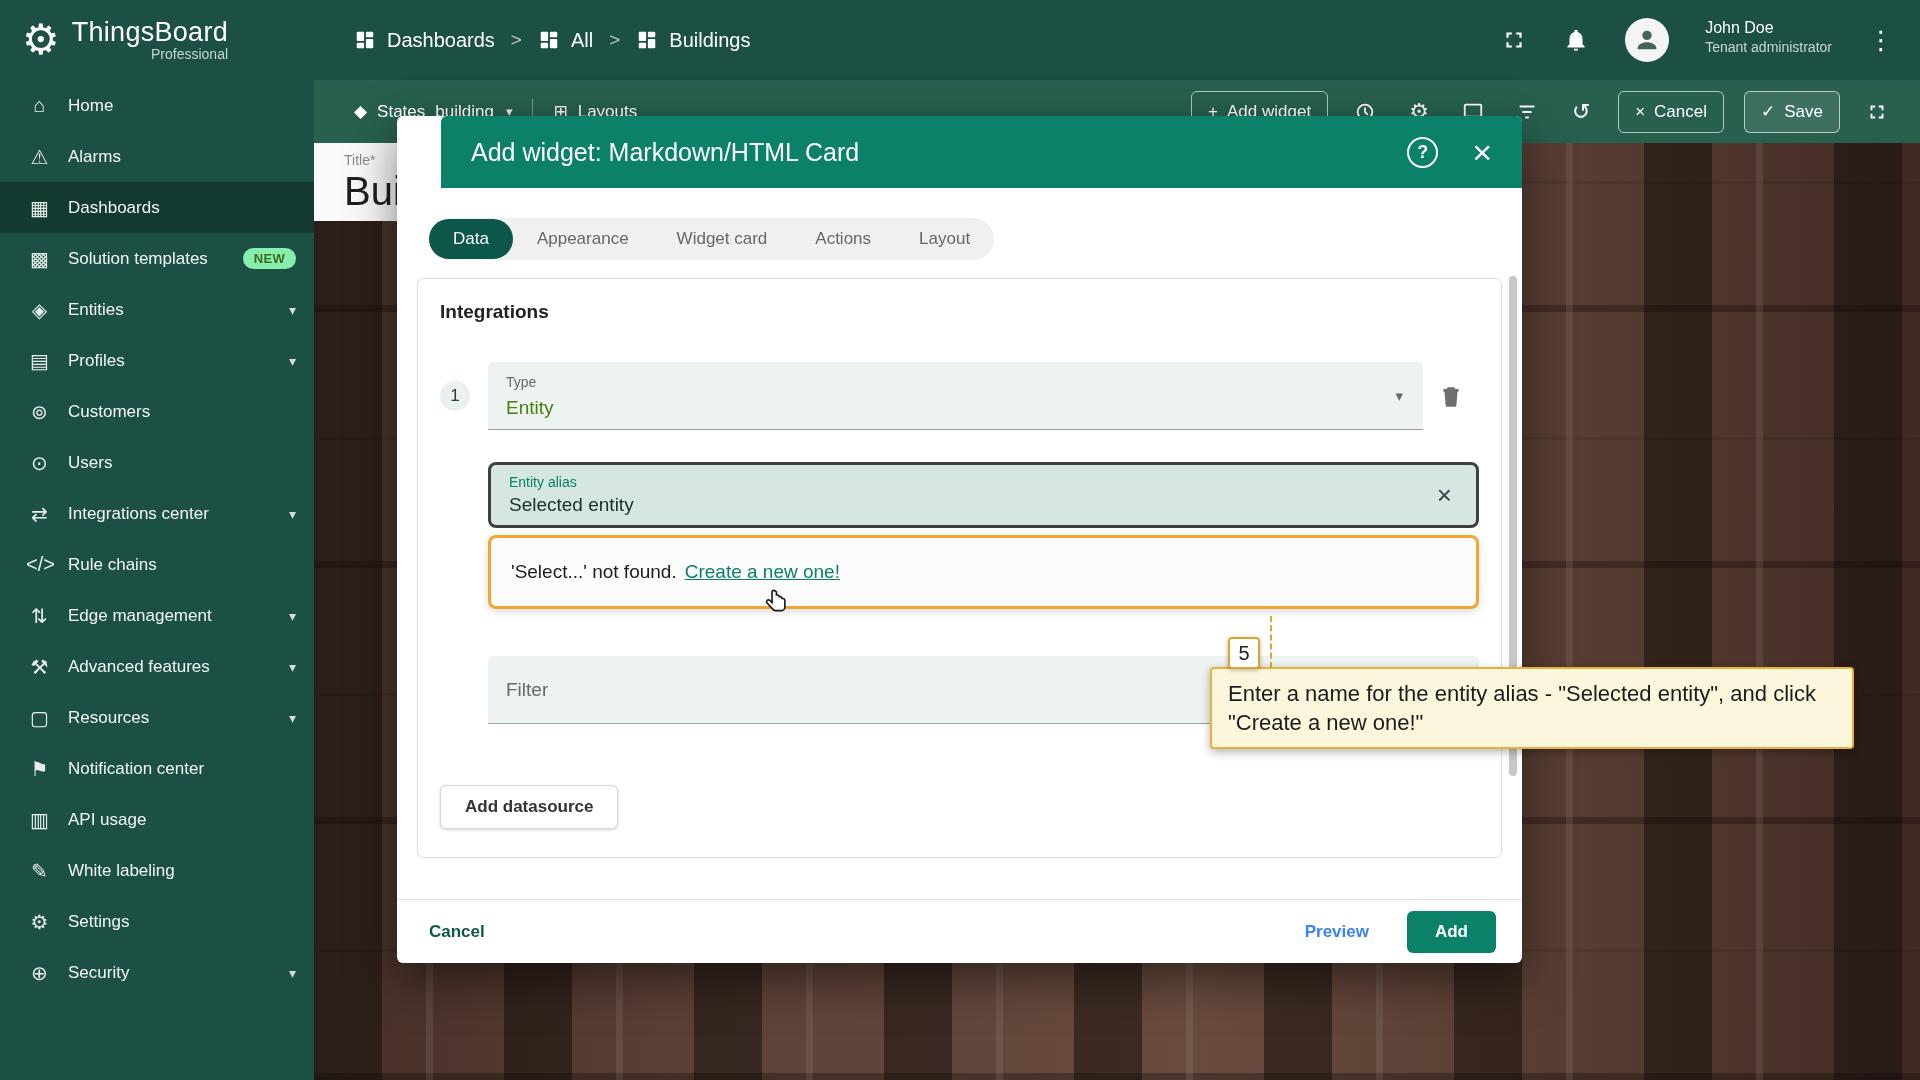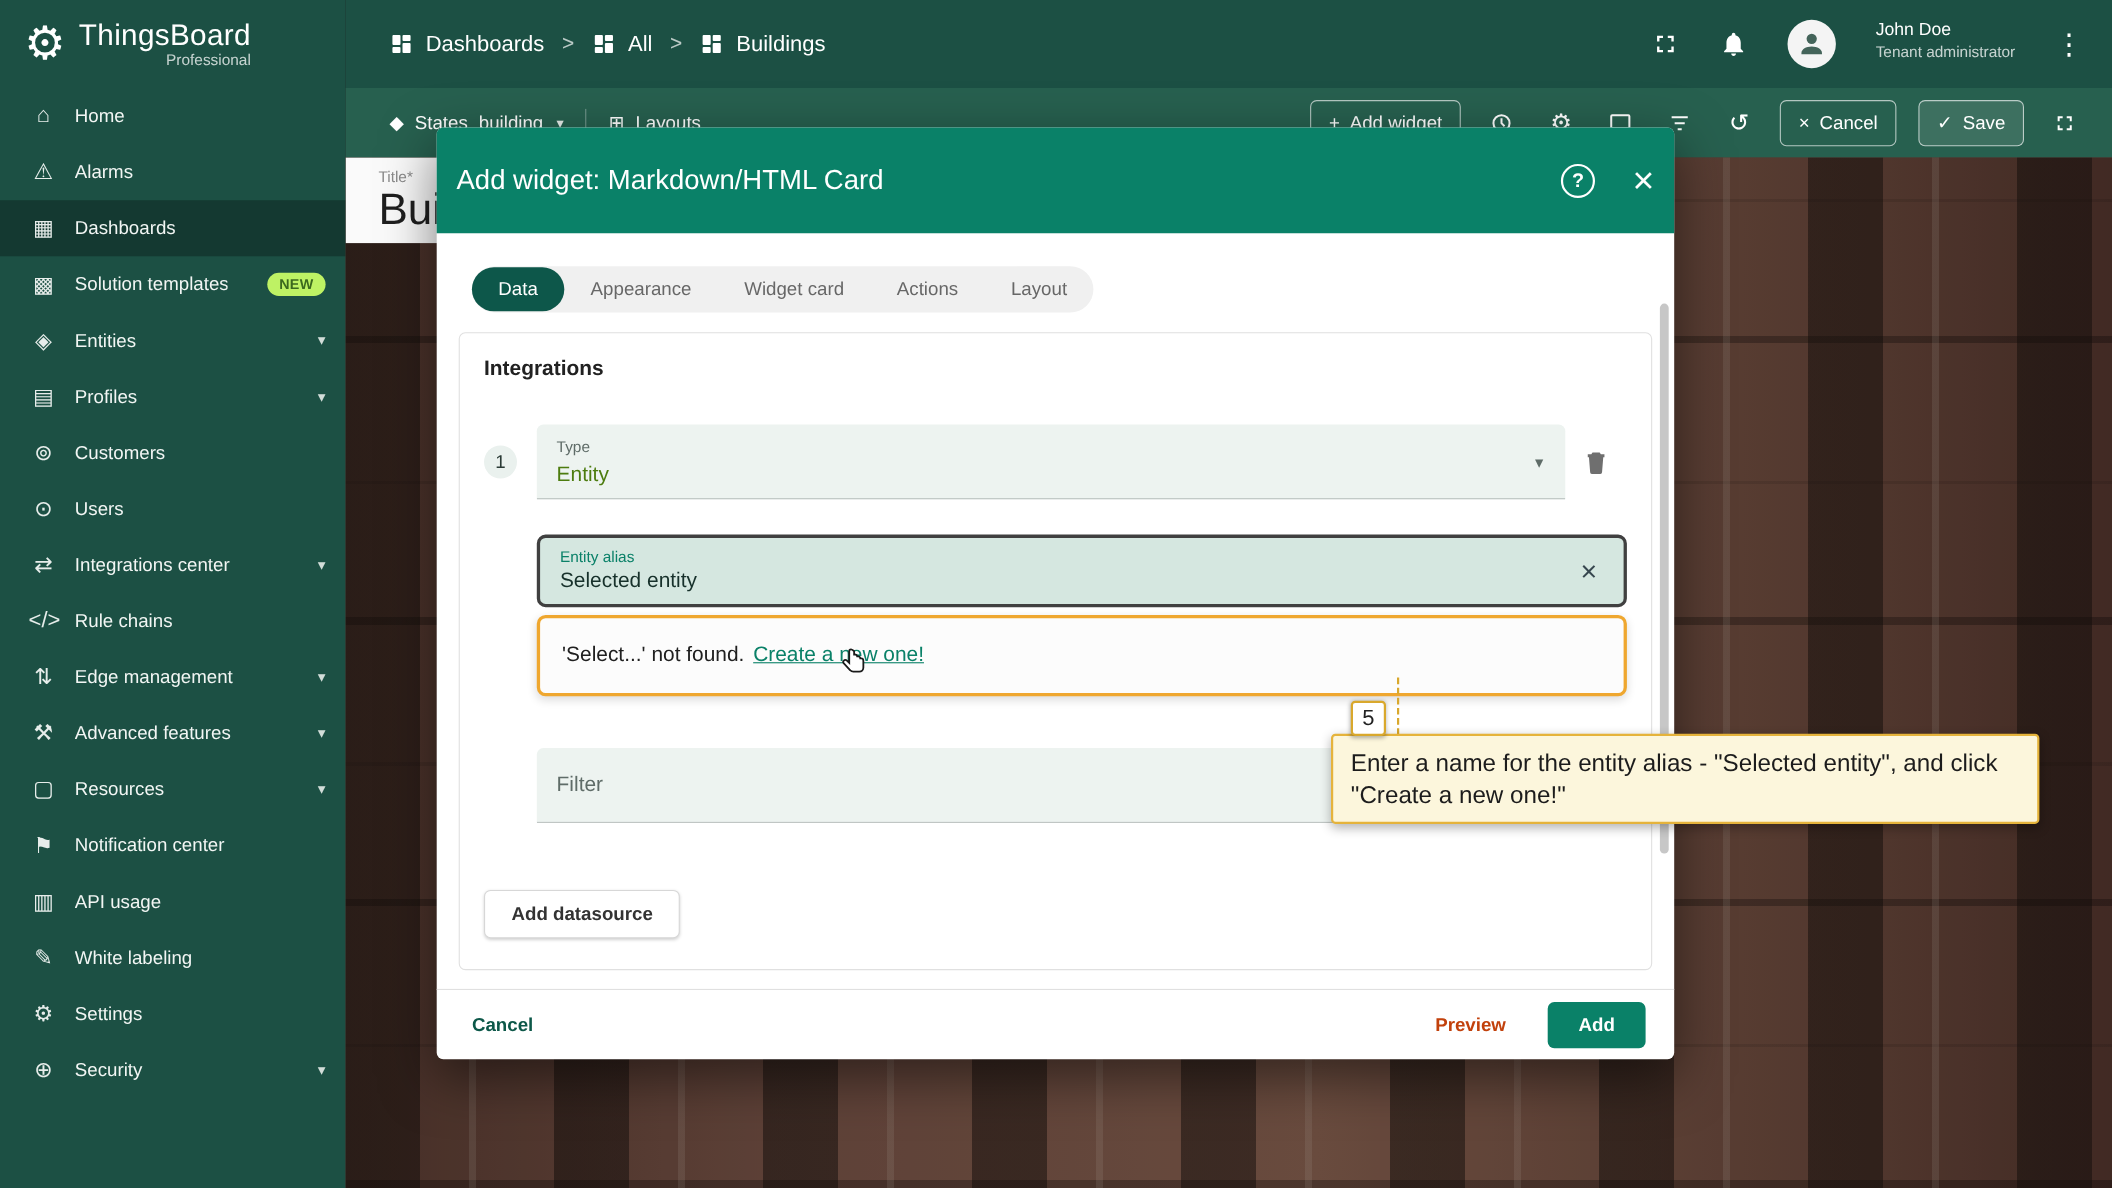--- a/index.html
+++ b/index.html
@@ -12,21 +12,21 @@
   .logo-row { height:80px; display:flex; align-items:center; gap:12px; padding:0 22px; }
   .logo-glyph { font-size:42px; color:#fff; line-height:1; }
   .brand-name { color:#fff; font-size:27px; font-weight:500; letter-spacing:.3px; line-height:1.05; }
   .brand-edition { color:rgba(255,255,255,.75); font-size:14px; text-align:right; }
   .nav-item { height:51px; display:flex; align-items:center; gap:15px; padding:0 18px 0 26px;
     color:#f2f6f4; font-size:17px; cursor:pointer; }
   .nav-item.selected { background:rgba(0,0,0,.28); }
   .nav-glyph { width:27px; font-size:20px; text-align:center; opacity:.95; flex:none; }
   .nav-label { flex:1; white-space:nowrap; overflow:hidden; }
   .chev { font-size:14px; opacity:.85; }
-  .new-badge { background:#bef264; color:#3c691e; font-size:13px; font-weight:700;
+  .new-badge { background:#86efac; color:#3c691e; font-size:13px; font-weight:700;
     padding:3px 11px; border-radius:12px; letter-spacing:.3px;margin-left:21px; }
 
   
   .topbar { position:absolute; left:314px; top:0; right:0; height:80px; background:#1c5044;
     display:flex; align-items:center; padding:0 26px 0 40px; z-index:15; color:#fff; }
   .breadcrumb { display:flex; align-items:center; gap:16px; font-size:20px; font-weight:500; }
   .bc-item { display:flex; align-items:center; gap:11px; cursor:pointer; }
   .bc-sep { color:rgba(255,255,255,.7); font-size:19px; }
   .topbar-right { margin-left:auto; display:flex; gap:36px; }
   .icon-btn { background:none; border:none; color:#fff; cursor:pointer; display:flex;
@@ -65,22 +65,22 @@
       linear-gradient(90deg,#5d3e34 0%,#7d574a 25%,#8c6453 55%,#6e4b3e 85%,#573830 100%); }
   .backdrop { position:absolute; inset:0; background:rgba(0,0,0,.25); z-index:2; }
   .title-card { position:absolute; left:0; top:0; width:720px; height:78px; background:#fafafa;
     padding:9px 0 0 30px; z-index:3; }
   .title-label { font-size:14px; color:#8a8a8a; }
   .title-value { font-size:40px; color:#1f1f1f; margin-top:1px; white-space:nowrap; }
 
   
   .dialog { position:absolute; left:397px; top:116px; width:1125px; height:847px; background:#fff;
     border-radius:6px; box-shadow:0 16px 48px rgba(0,0,0,.5); z-index:50; display:flex; flex-direction:column; }
-  .dialog-header { height:96px; flex:none; background:#0a8168; border-radius:6px 6px 0 0;
-    display:flex; align-items:center; padding:0 18px; color:#fff; }
+  .dialog-header { height:72px; flex:none; background:#0a8168; border-radius:6px 6px 0 0;
+    display:flex; align-items:center; padding:0 30px; color:#fff;margin-left:44px; }
   .dialog-title { font-size:25px; font-weight:400; }
   .dh-actions { margin-left:auto; display:flex; align-items:center; gap:34px; }
   .help-btn { width:31px; height:31px; border-radius:50%; border:2.5px solid #fff; color:#fff;
     font-size:18px; font-weight:700; display:flex; align-items:center; justify-content:center;
     background:none; cursor:pointer; }
   .close-btn { background:none; border:none; color:#fff; font-size:34px; line-height:1; cursor:pointer; padding:0; }
 
   .dialog-body { flex:1; padding:30px 20px 0; position:relative; }
   .tabs { display:inline-flex; background:#f0f0f0; border-radius:22px; margin-left:12px; height:42px; align-items:center; }
   .tab { padding:0 24px; height:40px; display:flex; align-items:center; font-size:17px; color:#676767;
@@ -115,21 +115,21 @@
 
   .filter-field { margin-left:48px; margin-top:47px; height:68px; display:flex; align-items:center;
     padding:0 18px; background:#edf3f0; border-bottom:1px solid #98a39f; border-radius:6px 6px 0 0; cursor:pointer; }
   .filter-placeholder { font-size:19px; color:#5f6c68; }
 
   .add-ds-btn { margin-top:61px; background:#fff; border:1px solid #d7d7d7; border-radius:6px;
     padding:11px 24px; font-size:17px; font-weight:700; color:#333; box-shadow:0 1px 3px rgba(0,0,0,.18); cursor:pointer; }
 
   .dialog-footer { flex:none; height:64px; border-top:1px solid #e0e0e0; display:flex; align-items:center; padding:0 26px; }
   .cancel-link { font-size:17px; font-weight:700; color:#0d5849; background:none; border:none; cursor:pointer; }
-  .preview-link { margin-left:auto; font-size:17px; font-weight:700; color:#c2410c; background:none;
+  .preview-link { margin-left:auto; font-size:17px; font-weight:700; color:#3b82f6; background:none;
     border:none; cursor:pointer; margin-right:32px; }
   .add-btn { background:#0a8168; color:#fff; font-size:17px; font-weight:600; border:none;
     border-radius:6px; padding:11px 28px; cursor:pointer; }
   .scroll-thumb { position:absolute; right:5px; top:160px; width:8px; height:500px; background:#c7c7c7; border-radius:4px; }
 
   
   .tour-connector { position:absolute; left:1270px; top:616px; height:52px; width:0;
     border-left:2px dashed #d9a82c; z-index:70; }
   .tour-badge { position:absolute; left:1228px; top:637px; width:32px; height:32px; background:#fff;
     border:2px solid #d9a82c; border-radius:4px; display:flex; align-items:center; justify-content:center;

